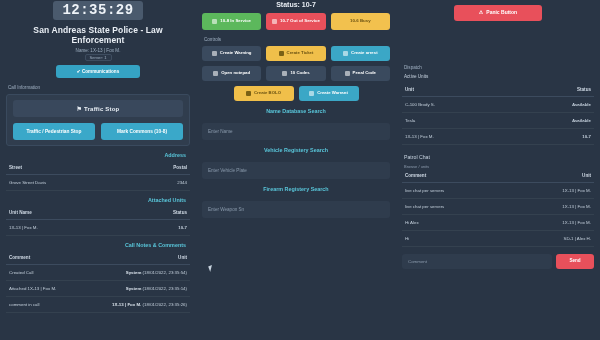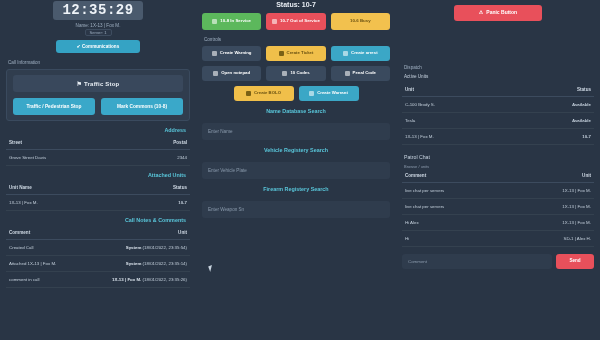--- a/index.html
+++ b/index.html
@@ -209,20 +209,21 @@
 </head>
 <body>
 
 <div class="app">
 
   <div class="col col-left">
 
     <div class="clock-wrap">
       <div class="clock">12:35:29</div>
     </div>
+    <div class="dept-title">San Andreas State Police - Law Enforcement</div>
     <div class="dept-sub">Name: 1X-13 | Fox M.</div>
     <div class="dept-server">
       <span class="box">Server: 1</span>
     </div>
 
     <button class="btn btn-cyan comm-btn">
       <span>✔</span>
       <span>Communications</span>
     </button>
 

